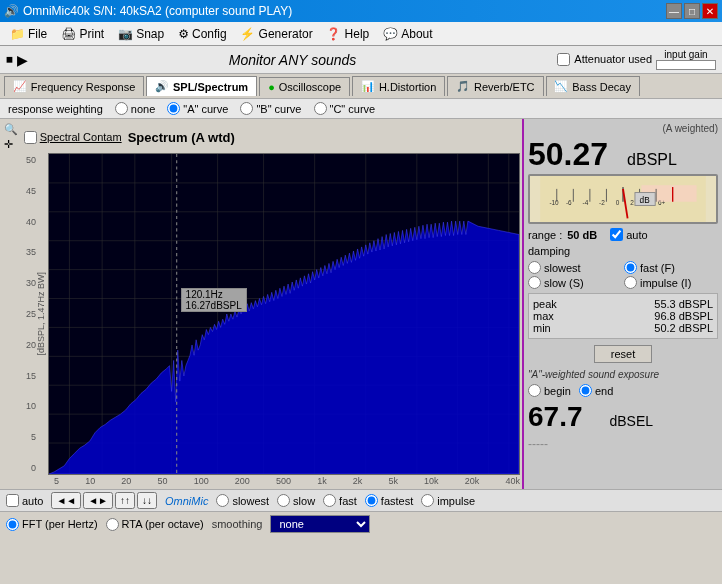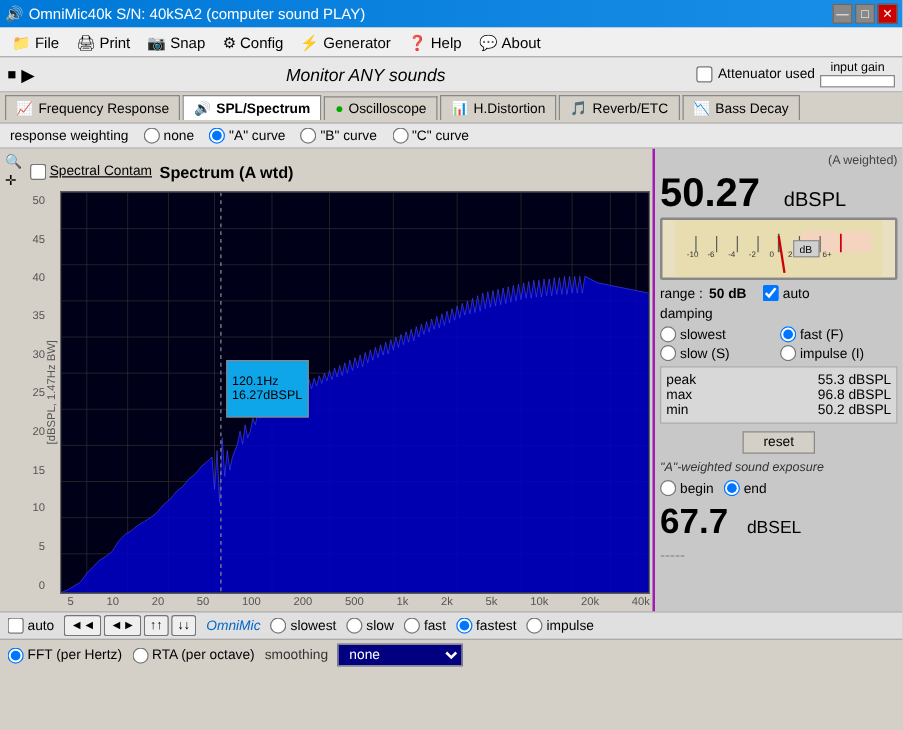--- a/index.html
+++ b/index.html
@@ -110,23 +110,23 @@
     }
 
     
     .spectrum-svg {
       position: absolute; top: 0; left: 0; width: 100%; height: 100%;
     }
 
     
     .chart-tooltip {
       position: absolute;
-      background: #0ea5e9;
+      background: #a3a3a3;
       border: 1px solid #888;
-      padding: 11px 4px;
+      padding: 0 4px;
       font-size: 10px;
       color: #000;
       left: 28%;
       top: 42%;
       z-index: 10;
     }
 
     
     .right-panel {
       width: 200px;
@@ -555,21 +555,21 @@
         <span>begin</span>
       </label>
       <label class="radio-item">
         <input type="radio" name="exposure" checked="" style="">
         <span>end</span>
       </label>
     </div>
 
     <div class="spl-row">
       <span class="dBSEL-value">67.7</span>
-      <span class="dBSEL-unit" style="margin-left:0;">dBSEL</span>
+      <span class="dBSEL-unit" style="margin-left:12px;">dBSEL</span>
     </div>
     <div class="dashes">-----</div>
   </div>
 </div>
 
 <div class="bottom-controls">
   <label style="display:flex; align-items:center; gap:3px; font-size:11px;">
     <input type="checkbox" style="">
     <span>auto</span>
   </label>

